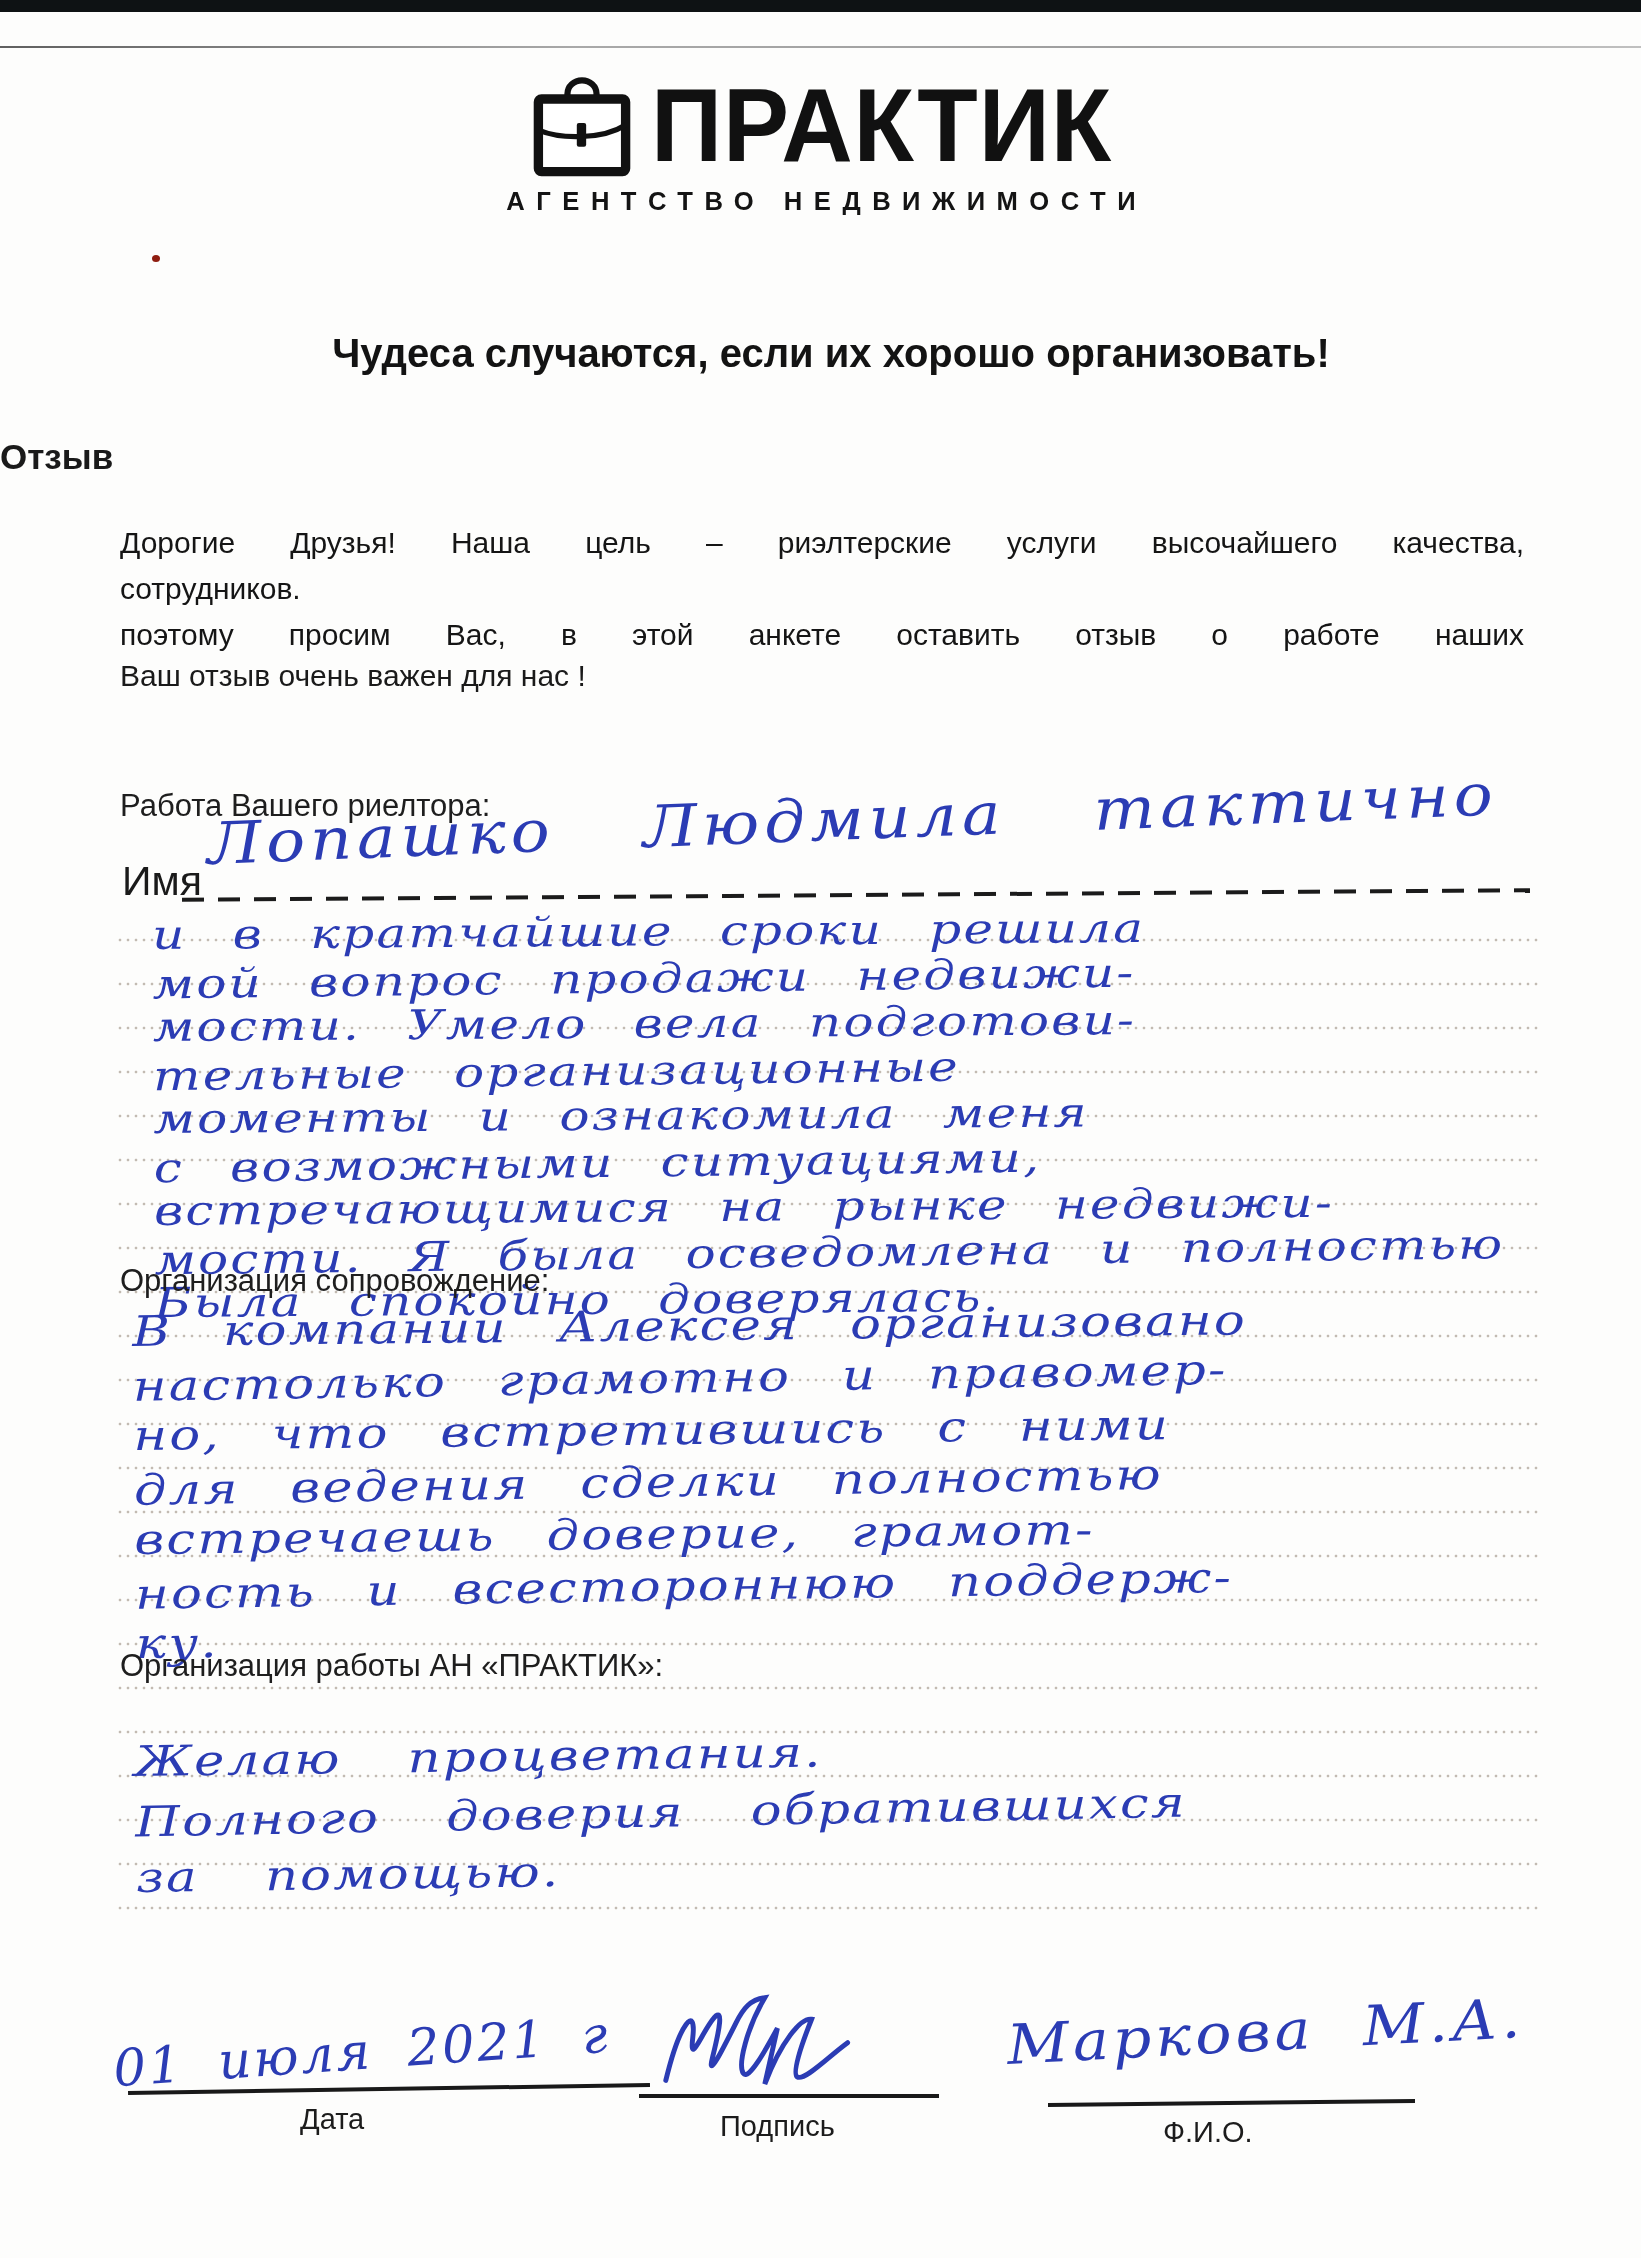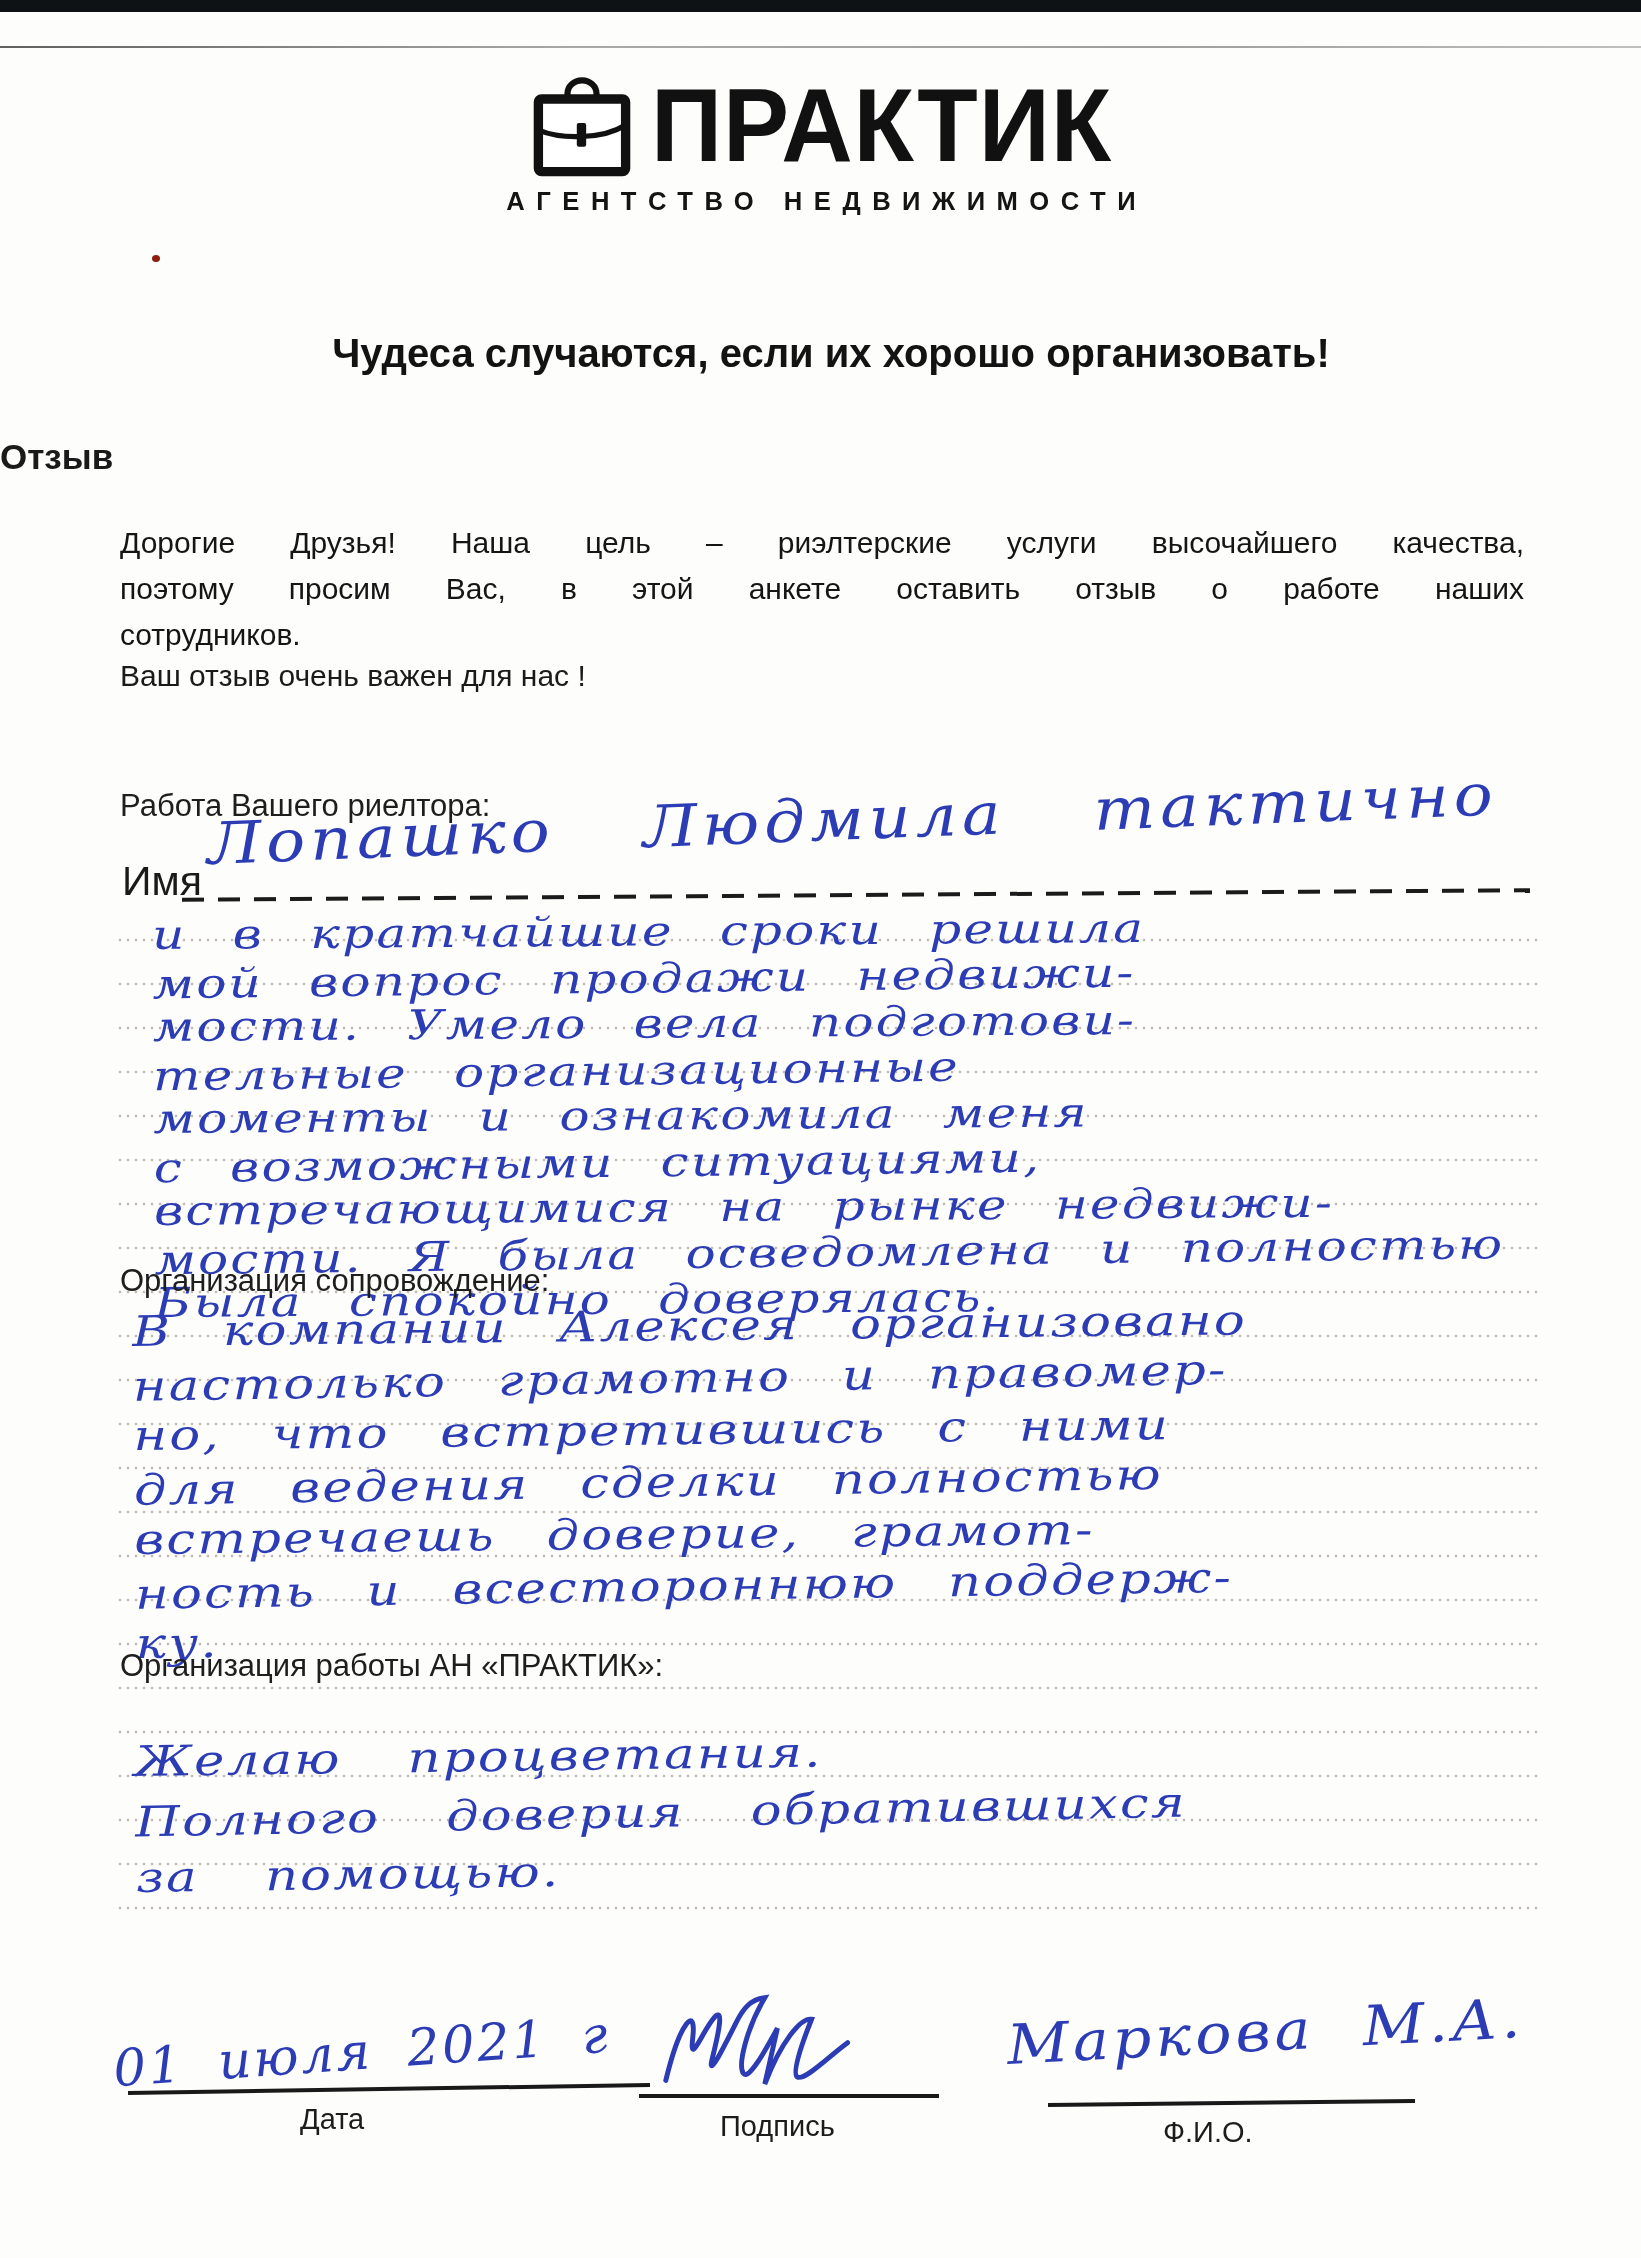--- a/index.html
+++ b/index.html
@@ -93,22 +93,22 @@
       <span class="brand">ПРАКТИК</span>
     </div>
     <div class="tagline">АГЕНТСТВО НЕДВИЖИМОСТИ</div>
   </header>
 
   <h1 class="headline">Чудеса случаются, если их хорошо организовать!</h1>
   <h2 class="form-title">Отзыв</h2>
 
   <div class="intro">
     <div class="jline">Дорогие Друзья! Наша цель – риэлтерские услуги высочайшего качества,</div>
+    <div class="jline last">сотрудников.</div>
     <div class="jline">поэтому просим Вас, в этой анкете оставить отзыв о работе наших</div>
-    <div class="jline last">сотрудников.</div>
   </div>
 
   <div class="note">Ваш отзыв очень важен для нас !</div>
 
   <div class="guides"></div>
 
   <div class="label l1">Работа Вашего риелтора:</div>
   <span class="imya">Имя</span>
   <div class="dash-line"></div>
 

